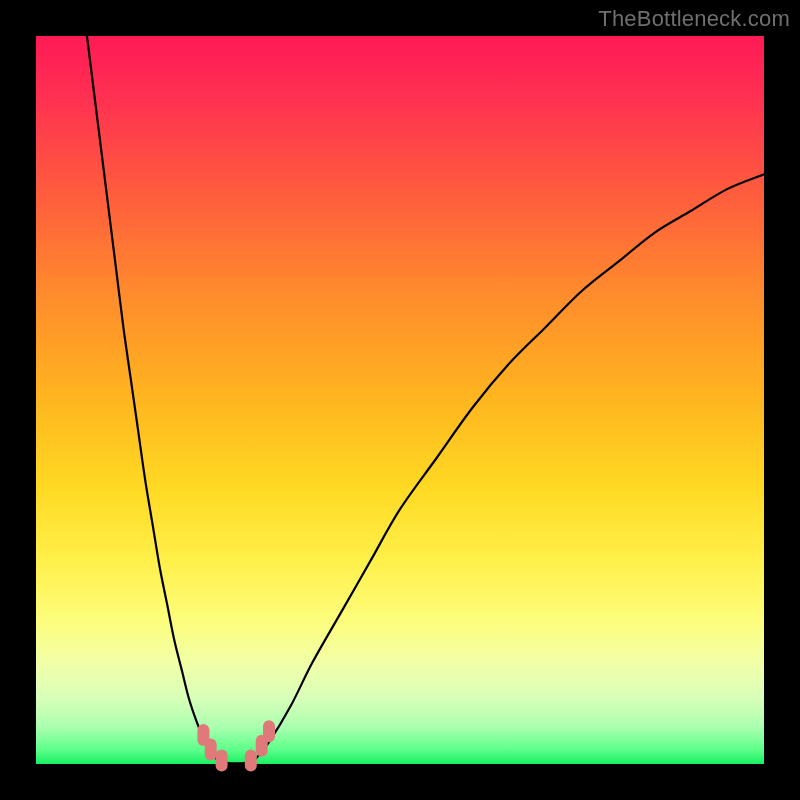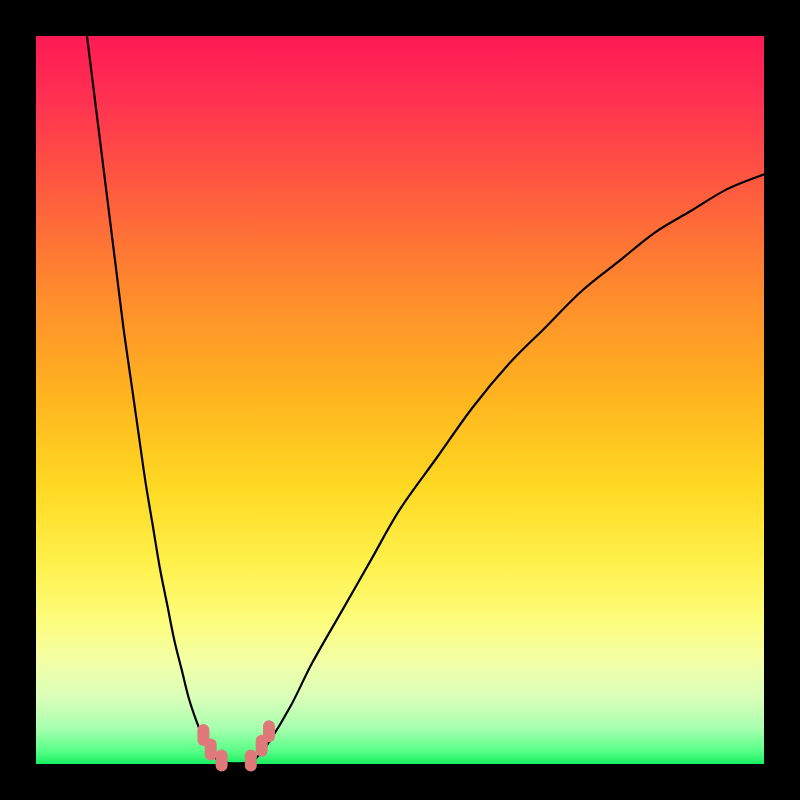--- a/index.html
+++ b/index.html
@@ -71,13 +71,14 @@
       <g>
           <rect x="161.4" y="687.9" width="12" height="22" rx="6" ry="6" fill="#e07a7a"></rect>
           <rect x="168.7" y="702.4" width="12" height="22" rx="6" ry="6" fill="#e07a7a"></rect>
           <rect x="179.6" y="713.4" width="12" height="22" rx="6" ry="6" fill="#e07a7a"></rect>
           <rect x="208.8" y="713.4" width="12" height="22" rx="6" ry="6" fill="#e07a7a"></rect>
           <rect x="219.7" y="698.8" width="12" height="22" rx="6" ry="6" fill="#e07a7a"></rect>
           <rect x="227.0" y="684.2" width="12" height="22" rx="6" ry="6" fill="#e07a7a"></rect>
         </g>
     </svg>
   </div>
+  <div class="watermark">TheBottleneck.com</div>
 </div>
 
 </body></html>

